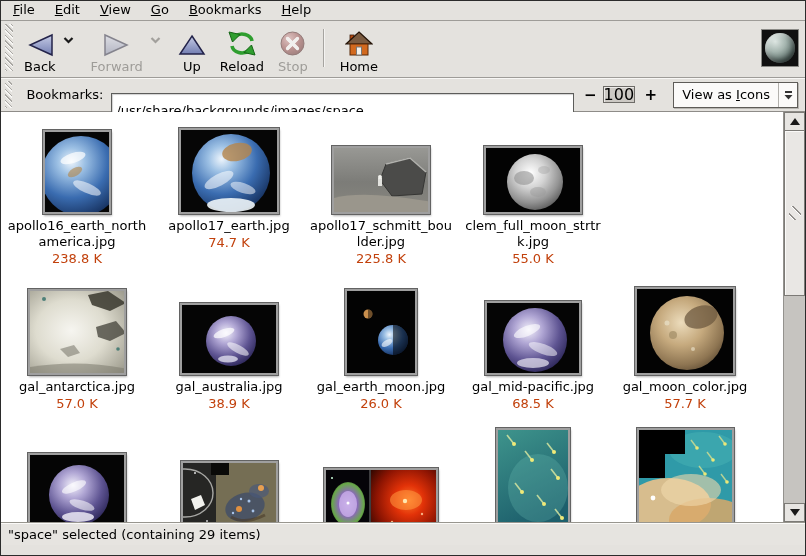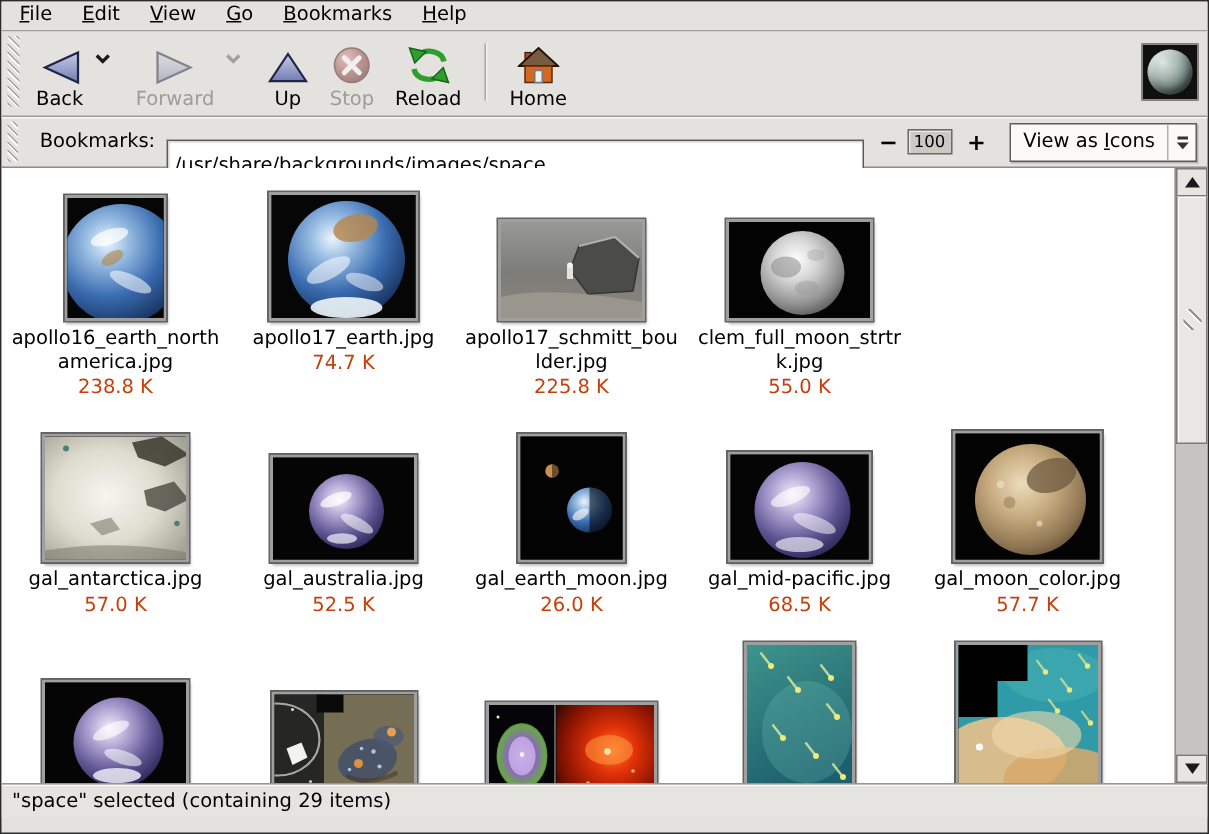--- a/index.html
+++ b/index.html
@@ -35,21 +35,21 @@
     background:radial-gradient(circle at 34% 28%, #dde6e2, #a6b6b0 35%, #5d6f6a 70%, #313c38 100%);
     box-shadow:inset -2px -3px 5px rgba(0,0,0,.45), inset 2px 2px 4px rgba(255,255,255,.5); }
   
   .locbar { height:34px; display:flex; align-items:center; padding:0 7px 0 3px;
     border-bottom:1px solid #8e8c88; background:#e4e2de; }
   .loc-label { margin:0 8px 0 10px; }
   .loc-input { width:498px; height:36px; border:1px solid #5c5c5a; background:#fff;
     font:13px "DejaVu Sans",sans-serif; padding:1px 4px; box-shadow:inset 1px 1px 1px rgba(0,0,0,.18);margin-top:32px; }
   .zbtn { font-weight:bold; font-size:15px; padding:0 4px; margin-left:6px; line-height:18px; }
   .zlevel { width:32px; height:17px; margin-left:2px; background:#ccc9c4; border:1px solid #6e6c68;
-    font-size:11px; text-align:center; line-height:15px; box-shadow:inset 1px 1px 0 rgba(255,255,255,.6); }
+    font-size:16px; text-align:center; line-height:15px; box-shadow:inset 1px 1px 0 rgba(255,255,255,.6); }
   .combo { margin-left:12px; height:26px; display:flex; align-items:stretch; background:#fbfaf9;
     border:1px solid #5e5c58; box-shadow:1px 1px 0 #b8b6b2; }
   .combo-label { display:flex; align-items:center; padding:0 8px; white-space:pre; }
   .combo-label .mn-u { text-decoration:underline; }
   .combo-sep { width:1px; background:#b2b0ac; }
   .combo-arrow { width:18px; display:flex; align-items:center; justify-content:center; }
   
   .main { height:410px; display:flex; border-top:0; }
   .viewport { width:782px; background:#fff; overflow:hidden; }
   .row { display:flex; }
@@ -184,36 +184,36 @@
         </svg>
     </div>
 
     <div class="tb-btn">
       <svg class="tb-icon" width="28" height="24">
           <polygon points="14,3 26,21 2,21" fill="url(#gTRI)" stroke="#23234a" stroke-width="1.5"></polygon>
         </svg>
       <span class="tb-label">Up</span>
     </div>
 
-    <div class="tb-btn disabled">
-      <svg class="tb-icon" width="27" height="27">
-        <circle cx="13.5" cy="13.5" r="11.5" fill="url(#gSP)" stroke="#5a0f0f"></circle>
-        <path d="M8.5 8.5 L18.5 18.5 M18.5 8.5 L8.5 18.5" stroke="#fff" stroke-width="3.2" stroke-linecap="round"></path>
-      </svg>
-      <span class="tb-label">Stop</span>
-    </div>
-
     <div class="tb-btn">
       <svg class="tb-icon" width="30" height="27">
         <path d="M25 11 A 10 8 0 0 0 8 6.5" fill="none" stroke="#2f9e2f" stroke-width="3.6"></path>
         <polygon points="2,2 13,4.5 5.5,12" fill="#2f9e2f" stroke="#156515" stroke-width="1"></polygon>
         <path d="M5 16 A 10 8 0 0 0 22 20.5" fill="none" stroke="#2f9e2f" stroke-width="3.6"></path>
         <polygon points="28,25 17,22.5 24.5,15" fill="#2f9e2f" stroke="#156515" stroke-width="1"></polygon>
       </svg>
       <span class="tb-label">Reload</span>
+    </div>
+
+    <div class="tb-btn disabled">
+      <svg class="tb-icon" width="27" height="27">
+        <circle cx="13.5" cy="13.5" r="11.5" fill="url(#gSP)" stroke="#5a0f0f"></circle>
+        <path d="M8.5 8.5 L18.5 18.5 M18.5 8.5 L8.5 18.5" stroke="#fff" stroke-width="3.2" stroke-linecap="round"></path>
+      </svg>
+      <span class="tb-label">Stop</span>
     </div>
 
     <div class="tsep"></div>
 
     <div class="tb-btn">
       <svg class="tb-icon" width="28" height="26">
         <rect x="5" y="4" width="4" height="7" fill="#b84a10" stroke="#3a1a08" stroke-width=".8"></rect>
         <polygon points="14,1 27,13 1,13" fill="#7b5b40" stroke="#241408" stroke-width="1.2"></polygon>
         <rect x="5" y="13" width="18" height="11" fill="#d2691e" stroke="#5a2a08"></rect>
         <rect x="11.5" y="16" width="5" height="8" fill="#f4f0e8" stroke="#777"></rect>
@@ -323,21 +323,21 @@
           <div class="twrap">
               <svg class="thumb" width="98" height="72">
             <rect width="98" height="72" fill="#050505"></rect>
             <circle cx="49" cy="36" r="25" fill="url(#gEP)"></circle>
             <ellipse cx="42" cy="28" rx="11" ry="4" fill="#fff" opacity=".7" transform="rotate(-20 42 28)"></ellipse>
             <ellipse cx="56" cy="44" rx="12" ry="4" fill="#fff" opacity=".55" transform="rotate(28 56 44)"></ellipse>
             <ellipse cx="46" cy="54" rx="10" ry="3.5" fill="#e8e8f4" opacity=".75"></ellipse>
           </svg>
             </div>
           <div class="fname">gal_australia.jpg</div>
-          <div class="fsize">52.5 K</div>
+          <div class="fsize">38.9 K</div>
         </div>
         <div class="cell">
           <div class="twrap">
               <svg class="thumb" width="72" height="86">
             <rect width="72" height="86" fill="#030303"></rect>
             <circle cx="21" cy="23" r="4.5" fill="#c98f4d"></circle>
             <path d="M21 18.5 A 4.5 4.5 0 0 1 21 27.5 Z" fill="#000" opacity=".45"></path>
             <circle cx="46" cy="49" r="15" fill="url(#gEB)"></circle>
             <path d="M46 34 A 15 15 0 0 1 46 64 L46 34 Z" fill="#000" opacity=".55"></path>
             <ellipse cx="40" cy="52" rx="6" ry="3" fill="#fff" opacity=".6" transform="rotate(-30 40 52)"></ellipse>

